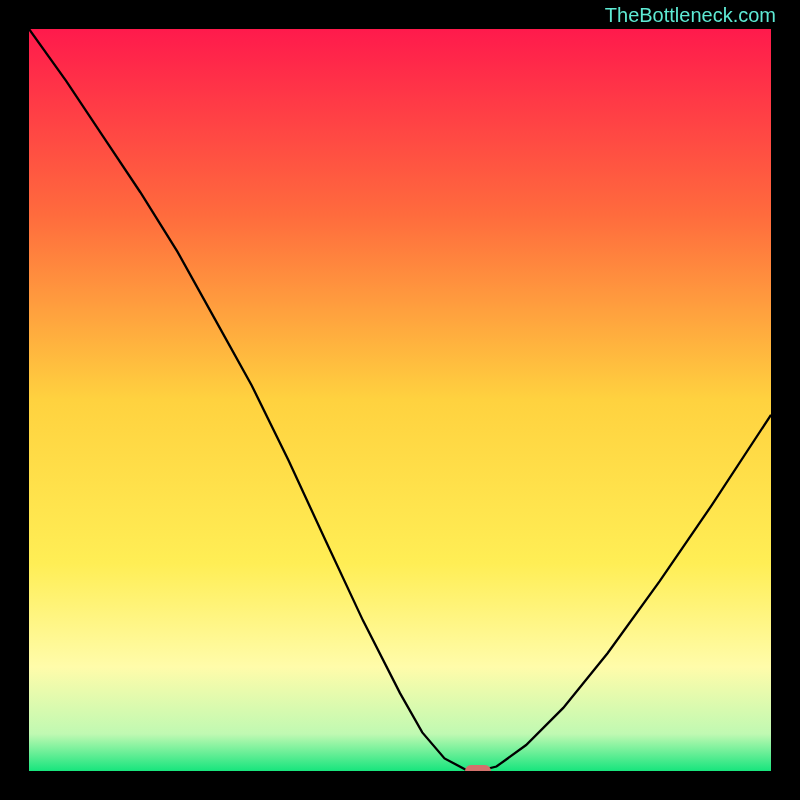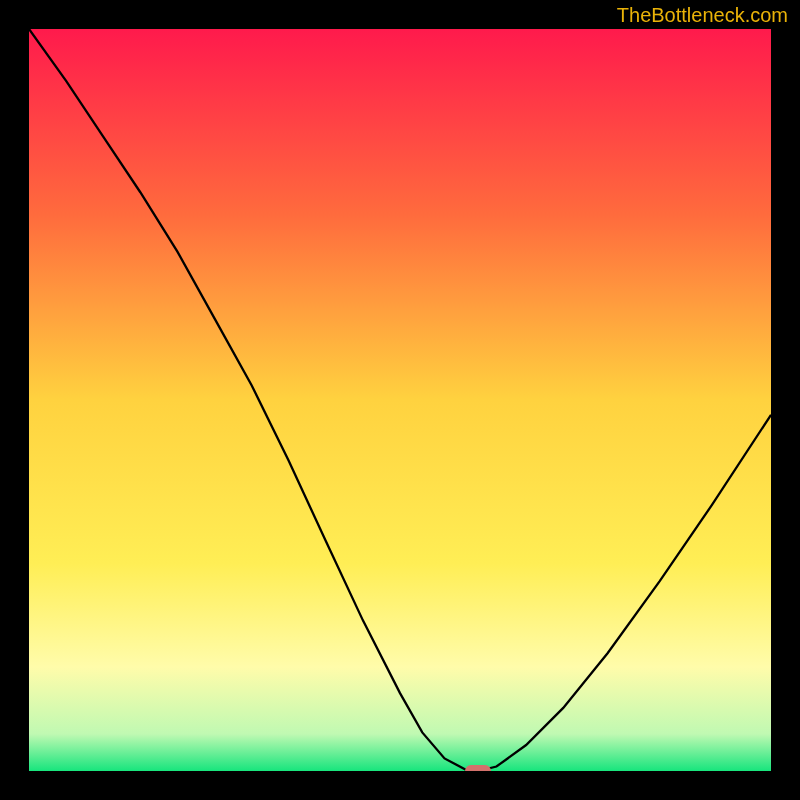--- a/index.html
+++ b/index.html
@@ -7,22 +7,22 @@
     padding: 0;
     width: 800px;
     height: 800px;
     background: #000;
     position: relative;
     font-family: Arial, sans-serif;
   }
   .watermark {
     position: absolute;
     top: 4px;
-    right: 12px;
-    color: #eab308;
+    right: 24px;
+    color: #5eead4;
     font-size: 20px;
     font-weight: 500;
     z-index: 10;
   }
   .plot-area {
     position: absolute;
     top: 29px;
     left: 29px;
     width: 742px;
     height: 742px;

